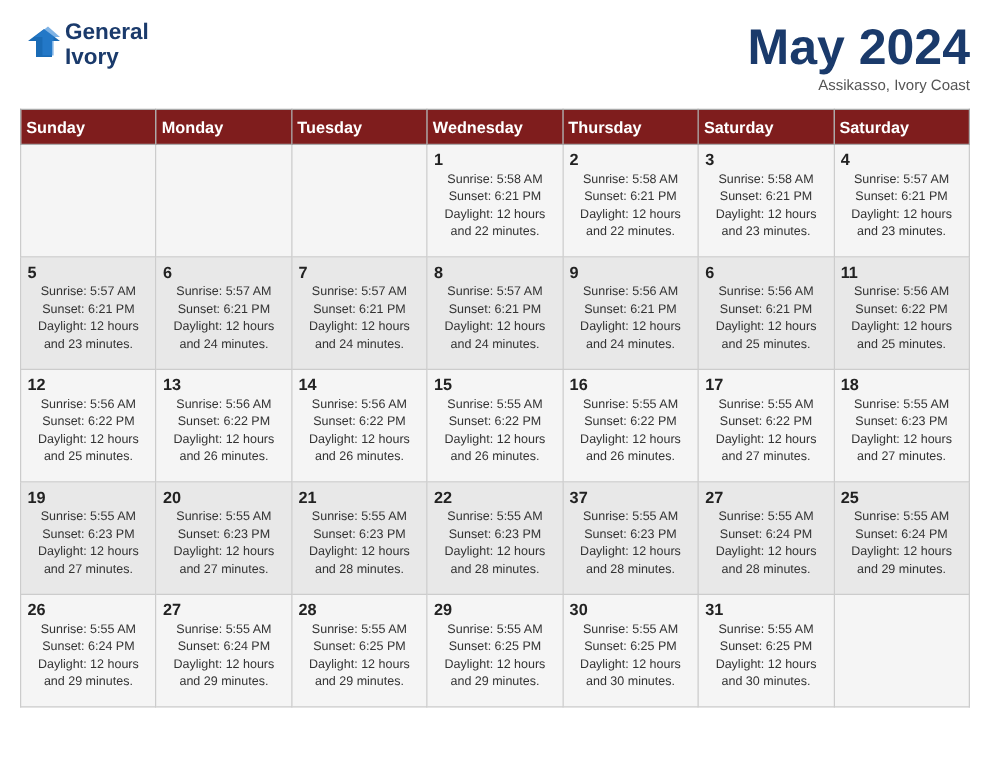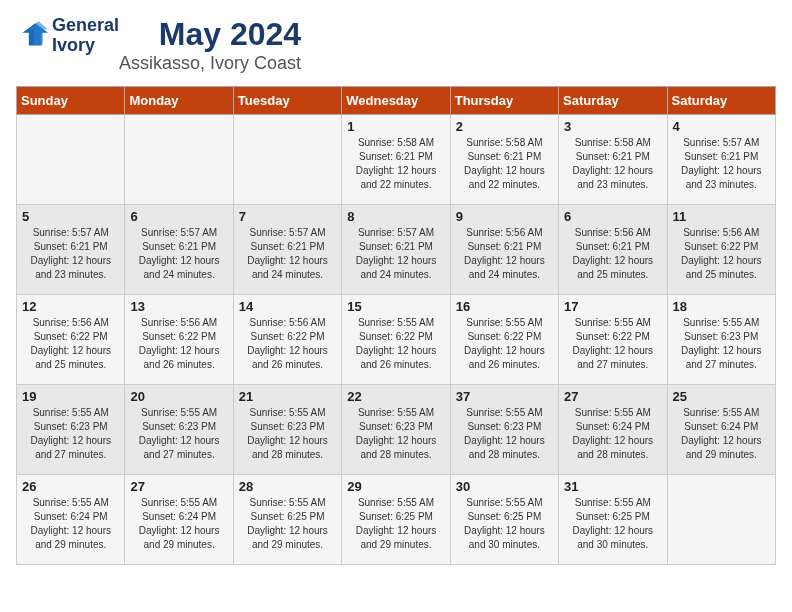--- a/index.html
+++ b/index.html
@@ -5,20 +5,21 @@
     * { box-sizing: border-box; margin: 0; padding: 0; }
     body {
       font-family: Arial, sans-serif;
       background: #fff;
       width: 792px;
       min-height: 612px;
       padding: 16px;
     }
     .header {
       display: flex;
+      justify-content: space-between;
       align-items: flex-start;
       margin-bottom: 12px;
     }
     .logo {
       display: flex;
       align-items: center;
     }
     .logo-text {
       font-size: 18px;
       font-weight: bold;
@@ -30,35 +31,35 @@
     }
     .logo-icon {
       width: 32px;
       height: 32px;
       margin-right: 4px;
     }
     .title-area {
       text-align: right;
     }
     .month-title {
-      font-size: 32px;
+      font-size: 40px;
       font-weight: bold;
       color: #1a3a6b;
     }
     .location {
-      font-size: 18px;
+      font-size: 12px;
       color: #555;
     }
     table {
       width: 100%;
       border-collapse: collapse;
       table-layout: fixed;
     }
     thead th {
-      background-color: #c2410c;
+      background-color: #7f1d1d;
       color: #fff;
       font-size: 13px;
       font-weight: bold;
       padding: 6px 4px;
       text-align: left;
       border: 1px solid #aaa;
     }
     tbody td {
       vertical-align: top;
       border: 1px solid #ccc;

